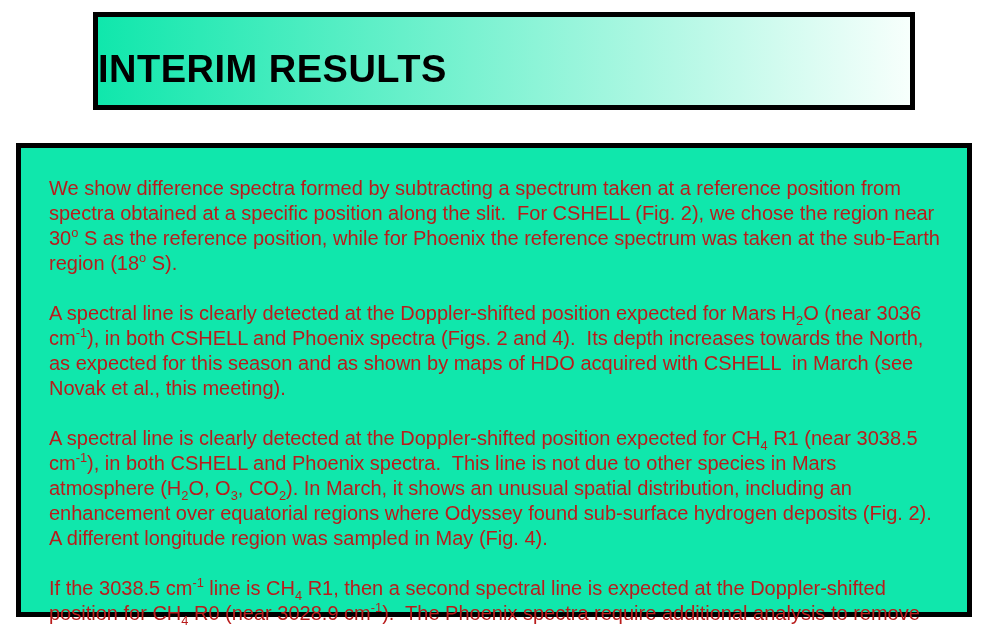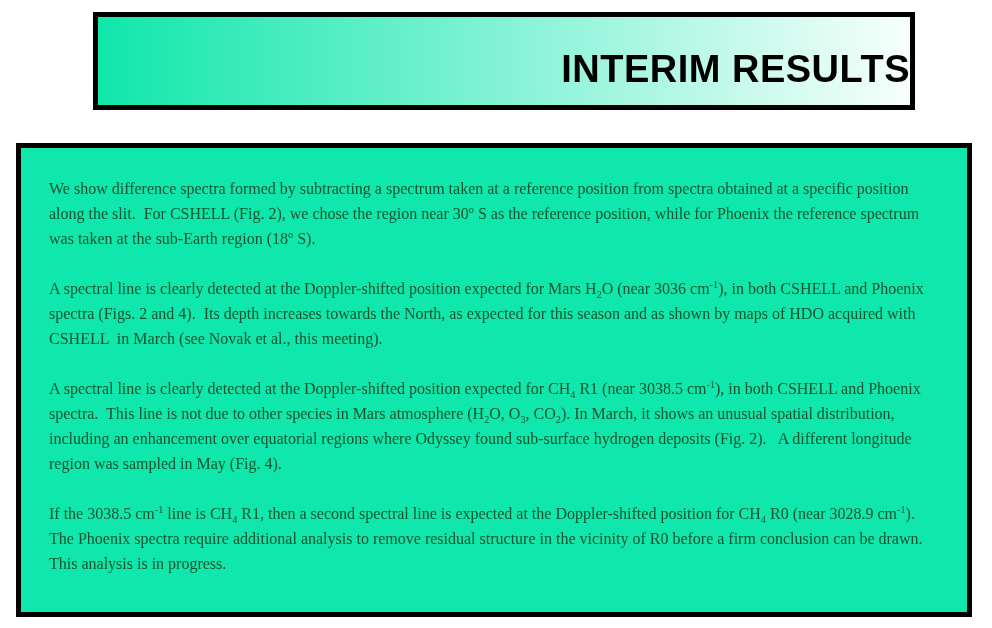--- a/index.html
+++ b/index.html
@@ -18,21 +18,21 @@
   .title-banner {
     position: absolute;
     left: 93px;
     top: 12px;
     width: 822px;
     height: 98px;
     box-sizing: border-box;
     border: 5px solid #000000;
     display: flex;
     align-items: center;
-    justify-content: flex-end;
+    justify-content: flex-start;
     padding-top: 16px;
   }
   .title-text {
     font-family: "Liberation Sans", sans-serif;
     font-weight: bold;
     font-size: 38px;
     color: #000000;
     letter-spacing: 0.5px;
     white-space: nowrap;
   }
@@ -41,24 +41,24 @@
     left: 16px;
     top: 143px;
     width: 956px;
     height: 474px;
     box-sizing: border-box;
     border: 5px solid #000000;
     padding: 28px 26px 20px 28px;
   }
   .content-panel p {
     margin: 0 0 25px 0;
-    font-family: Liberation Serif, serif;
-    font-size: 16px;
+    font-family: Liberation Sans, sans-serif;
+    font-size: 20px;
     line-height: 25px;
-    color: #14532d;
+    color: #b91c1c;
     white-space: pre-wrap;
   }
   .content-panel p:last-child {
     margin-bottom: 9px;
   }
   .content-panel sub {
     font-size: 64%;
     line-height: 0;
   }
   .content-panel sup {

